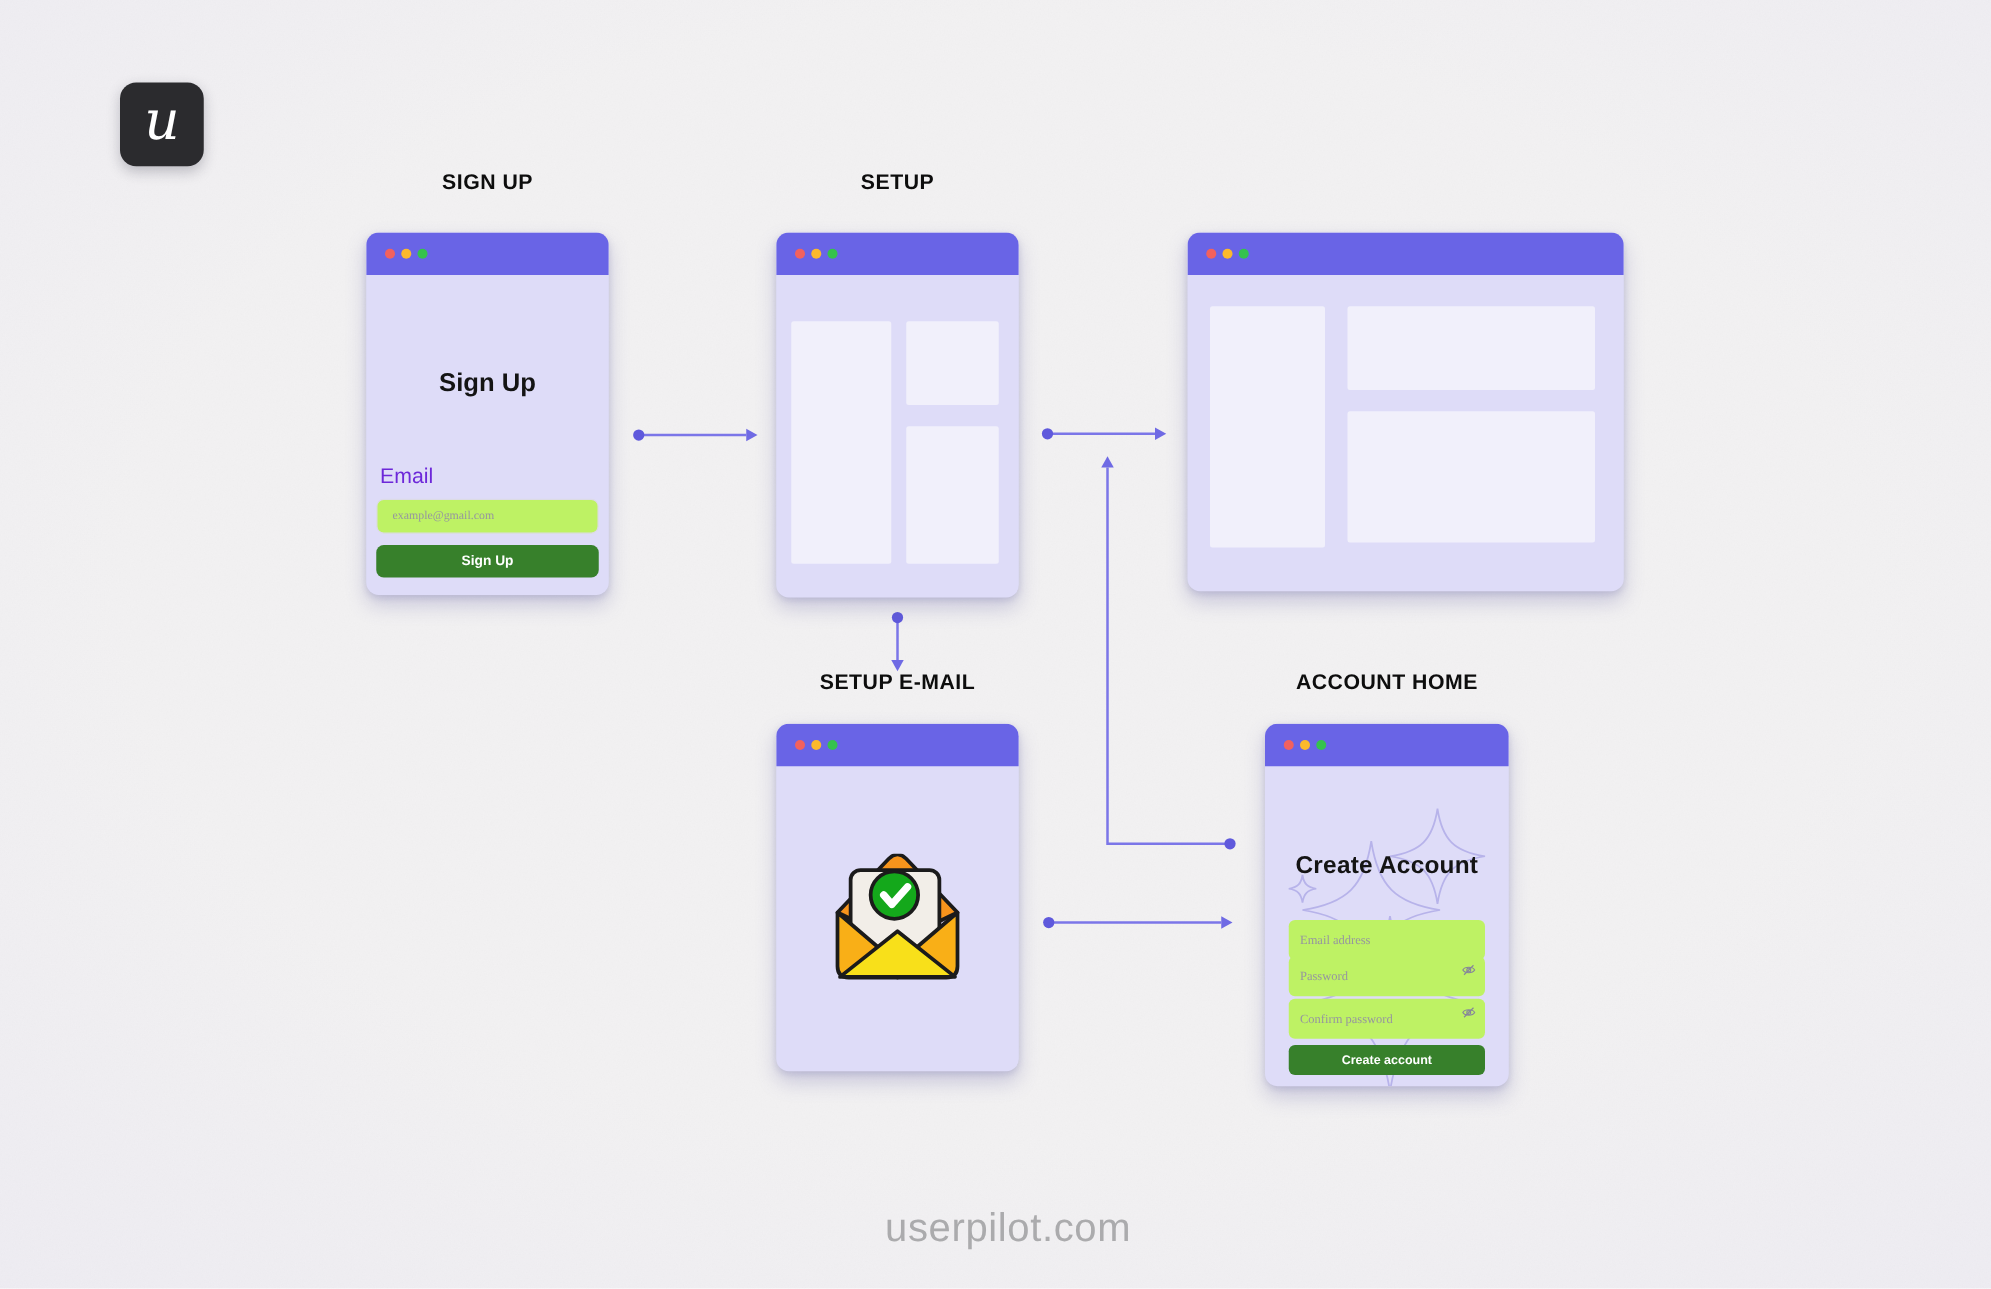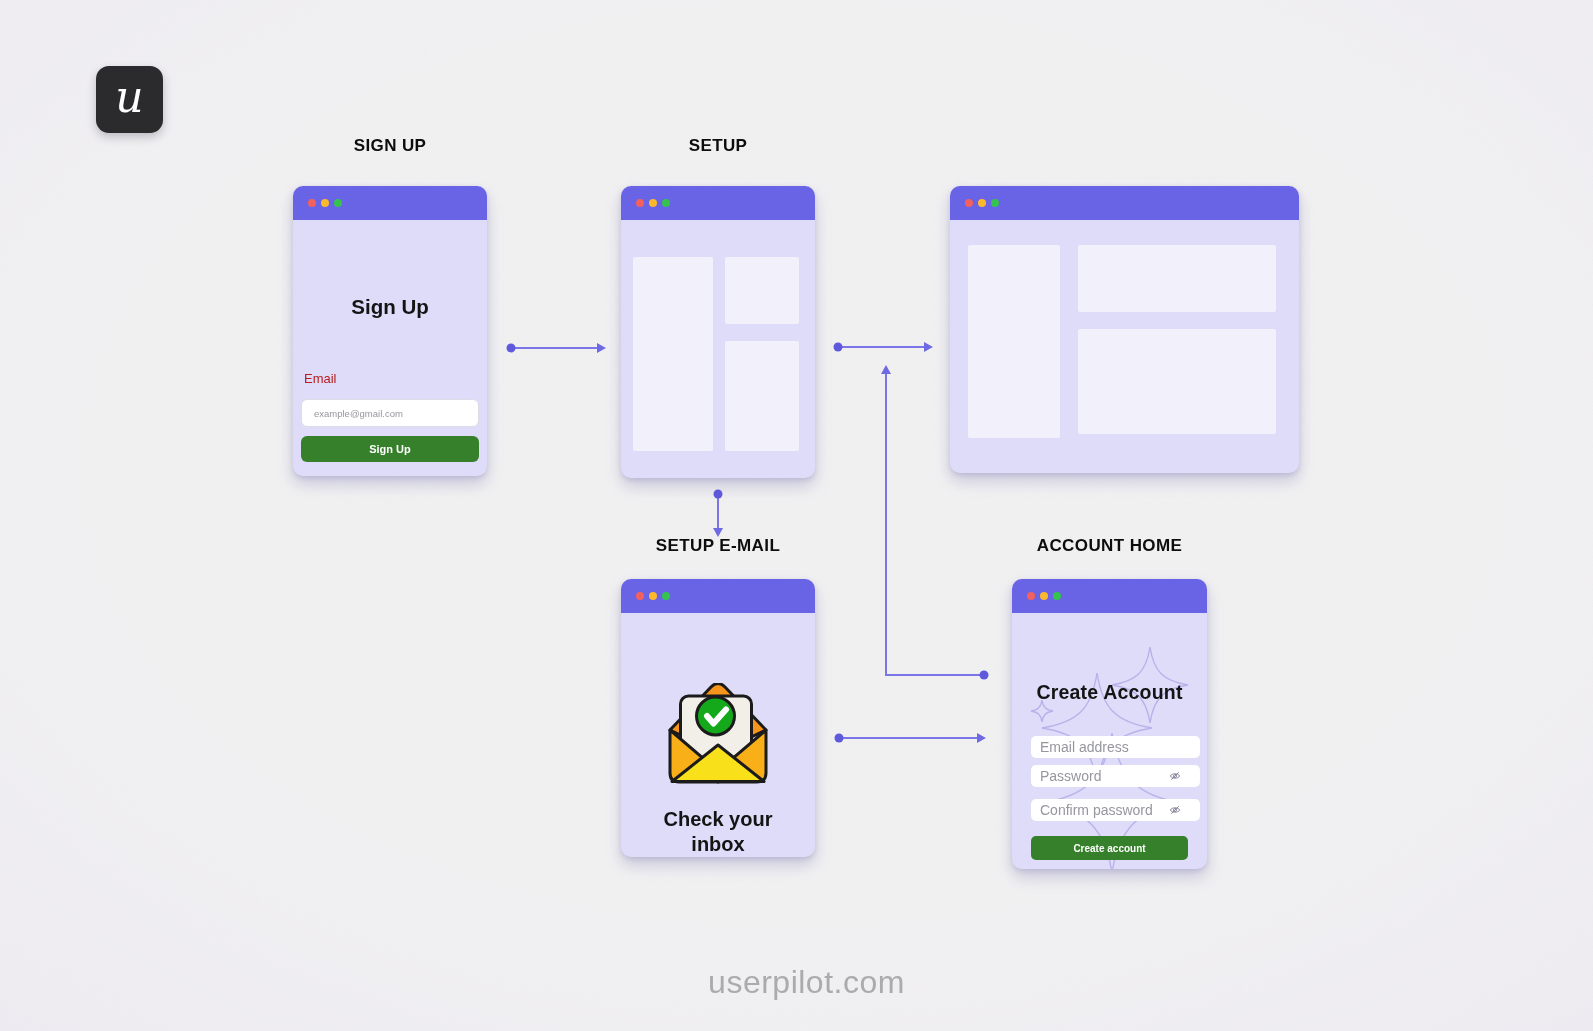--- a/index.html
+++ b/index.html
@@ -40,42 +40,42 @@
   .dot { width:8px; height:8px; border-radius:50%; }
   .dot.red { background:#f2615e; }
   .dot.yellow { background:#fcb92c; }
   .dot.green { background:#35c24d; }
   .wbody { position:absolute; left:0; top:34px; right:0; bottom:0; }
 
   .block { position:absolute; background:#f1f0fb; border-radius:2px; }
 
   
   .signup-heading { position:absolute; left:0; right:0; top:75px; text-align:center; font-size:20.5px; font-weight:800; color:#141414; }
-  .email-label { position:absolute; left:11px; top:151px; font-size:13px; font-weight:500; color:#b91c1c; }
+  .email-label { position:absolute; left:11px; top:151px; font-size:17px; font-weight:500; color:#6d28d9; }
   .txt {
-    position:absolute; background:#ffffff; border:1px solid #dcdbe6; border-radius:6px;
-    font-family:Liberation Sans, sans-serif; color:#44444c; outline:none;
+    position:absolute; background:#bef264; border:1px solid #dcdbe6; border-radius:6px;
+    font-family:Liberation Serif, serif; color:#44444c; outline:none;
   }
   .txt::placeholder { color:#96969f; }
   .signup-input { left:8px; top:179px; width:178px; height:28px; font-size:9.5px; padding:0 12px; }
   .btn {
     position:absolute; background:#37802b; color:#fff; border:none; border-radius:6px;
     font-family:"Liberation Sans", sans-serif; cursor:pointer;
   }
   .signup-btn { left:8px; top:216px; width:178px; height:26px; font-size:11px; font-weight:600; }
 
   
   .envelope { position:absolute; left:50%; top:70px; transform:translateX(-50%); }
   .verify-text { position:absolute; left:0; right:0; top:194px; text-align:center; font-size:20px; font-weight:800; color:#141414; line-height:1.25; }
 
   
   .sparkles { position:absolute; left:0; top:0; pointer-events:none; }
   .account-heading { position:absolute; left:0; right:0; top:68px; text-align:center; font-size:19.5px; font-weight:800; color:#141414; letter-spacing:.2px; }
   .field { position:absolute; left:19px; width:157px; height:22px; }
-  .field .txt { left:0; top:0; width:169px; height:22px; font-size:14px; padding:6px 9px; border:none; border-radius:5px; }
+  .field .txt { left:0; top:0; width:157px; height:22px; font-size:10px; padding:16px 9px; border:none; border-radius:5px; }
   .eye { position:absolute; right:7px; top:50%; transform:translateY(-50%); width:12px; height:12px; cursor:pointer; }
   .account-btn { left:19px; top:223px; width:157px; height:24px; border-radius:5px; font-size:10px; font-weight:700; }
 
   .arrows { position:absolute; inset:0; pointer-events:none; }
 
   .watermark {
     position:absolute; left:0; right:0; top:964px; text-align:center;
     font-size:32px; color:#ababad; letter-spacing:.5px; font-weight:400;padding-left:20px;
   }
 </style>
@@ -179,24 +179,20 @@
         <g stroke="#1b1b1b" stroke-width="3" stroke-linejoin="round">
           <path d="M2 47 L43 4 Q50 -3 57 4 L98 47 L50 70 Z" fill="#f7941c"></path>
           <rect x="12.5" y="13" width="71" height="70" rx="8" fill="#f2eee8"></rect>
           <path d="M2 47 L50 88 L50 99 L11 99 Q2 99 2 90 Z" fill="#f9af17"></path>
           <path d="M98 47 L50 88 L50 99 L89 99 Q98 99 98 90 Z" fill="#f9af17"></path>
           <path d="M50 62 L96 98.5 L4 98.5 Z" fill="#f8e01a"></path>
           <circle cx="47.5" cy="33" r="19" fill="#14a81b"></circle>
         </g>
         <path d="M39 33 L45.5 40.5 L58 26.5" stroke="#ffffff" stroke-width="6" fill="none" stroke-linecap="round" stroke-linejoin="round"></path>
       </svg>
-      <div class="verify-text">
-        <div>Check your</div>
-        <div>inbox</div>
-      </div>
     </div>
   </div>
 
   <div class="window" style="left:1012px;top:579px;width:195px;height:290px">
     <div class="titlebar">
       <span class="dot red"></span>
       <span class="dot yellow"></span>
       <span class="dot green"></span>
     </div>
     <div class="wbody">

